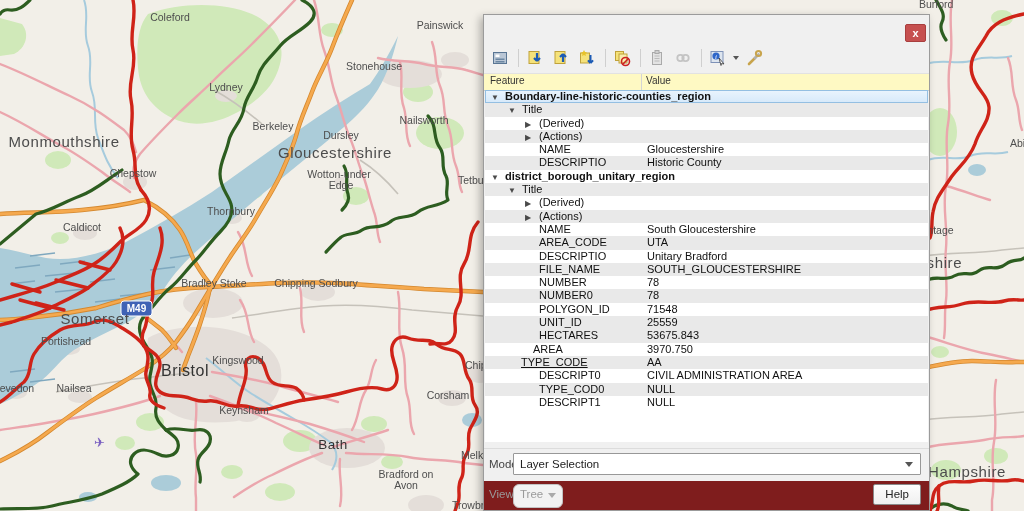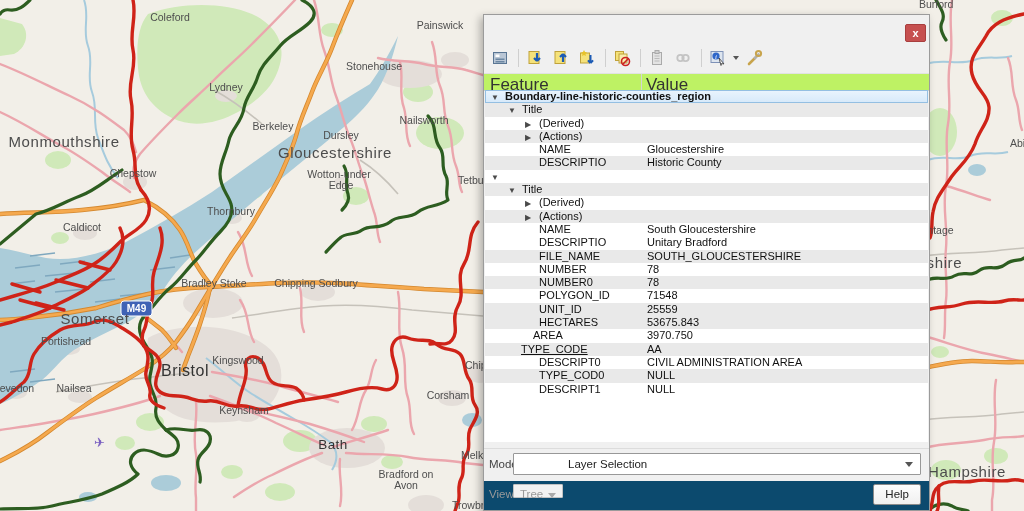--- a/index.html
+++ b/index.html
@@ -32,22 +32,22 @@
   #toolbar{
     position:relative;height:30px;background:#f0f0f0;
     display:flex;align-items:center;padding-left:4px;
     border-bottom:1px solid #e2e2e2;
   }
   .tbtn{width:24px;height:24px;display:flex;align-items:center;justify-content:center;margin-right:2px;border-radius:2px;}
   .tsep{width:1px;height:18px;background:#cfcfcf;margin:0 4px;}
   .caret-down{width:0;height:0;border-left:3.5px solid transparent;border-right:3.5px solid transparent;border-top:4px solid #555;margin:0 3px 0 1px;}
   
   #tree-header{
-    position:relative;height:16px;background:#bef264;border-bottom:1px solid #cccccc;
-    font-size:17px;color:#333;
+    position:relative;height:16px;background:#fef9c3;border-bottom:1px solid #cccccc;
+    font-size:10px;color:#333;
   }
   #tree-header .hname{position:absolute;left:6px;top:1px;}
   #tree-header .hvalue{position:absolute;left:162px;top:1px;}
   #tree-header .hdiv{position:absolute;left:157px;top:0;width:1px;height:16px;background:#d4d4d4;}
   
   #tree-area{
     position:absolute;left:1px;top:75px;right:1px;bottom:68px;
     background:#ffffff;overflow:hidden;
   }
   .trow{position:relative;height:13.3px;font-size:11px;line-height:13px;color:#111;white-space:nowrap;}
@@ -55,29 +55,29 @@
   .trow.sel{background:linear-gradient(#eaf4fd,#d6e9fa);box-shadow:inset 0 0 0 1px #94bfe2;}
   .trow .arr{position:absolute;top:1px;font-size:8px;color:#4a4a4a;}
   .trow .nm{position:absolute;top:0;}
   .trow .vl{position:absolute;left:162px;top:0;}
   .trow.b .nm{font-weight:bold;}
   
   #mode-row{position:absolute;left:0;right:0;bottom:29px;height:32px;background:#f0f0f0;border-top:1px solid #dcdcdc;}
   #mode-row .flabel{position:absolute;left:5px;top:9px;color:#444;}
   #mode-combo{
     position:absolute;left:29px;top:4px;right:8px;height:22px;background:#fff;
-    border:1px solid #989898;border-radius:1px;box-sizing:border-box;line-height:20px;padding-left:48px;
+    border:1px solid #989898;border-radius:1px;box-sizing:border-box;line-height:20px;
   }
   #mode-combo .cv{padding-left:6px;color:#222;}
   #mode-combo .ccaret{position:absolute;right:7px;top:8px;width:0;height:0;border-left:4px solid transparent;border-right:4px solid transparent;border-top:5px solid #555;}
-  #view-row{position:absolute;left:0;right:0;bottom:0;height:29px;background:#0c4a6e;}
+  #view-row{position:absolute;left:0;right:0;bottom:0;height:29px;background:#7f1d1d;}
   #view-row .flabel{position:absolute;left:5px;top:7px;color:#9a9a9a;}
   #view-combo{
-    position:absolute;left:29px;top:3px;width:50px;height:14px;background:#f2f2f2;
-    border:1px solid #c2c2c2;border-radius:1px;box-sizing:border-box;line-height:19px;color:#9a9a9a;
+    position:absolute;left:29px;top:3px;width:50px;height:24px;background:#f2f2f2;
+    border:1px solid #c2c2c2;border-radius:6px;box-sizing:border-box;line-height:19px;color:#9a9a9a;
   }
   #view-combo .cv{padding-left:6px;}
   #view-combo .ccaret{position:absolute;right:6px;top:8px;width:0;height:0;border-left:4px solid transparent;border-right:4px solid transparent;border-top:5px solid #aaa;}
   #help-btn{
     position:absolute;right:8px;top:3px;height:21px;padding:0 11px;
     background:linear-gradient(#fdfdfd,#f0f0f0);border:1px solid #8a8a8a;border-radius:2px;
     line-height:19px;color:#222;box-sizing:border-box;
   }
 </style>
 </head>
@@ -409,36 +409,41 @@
       <div class="trow">
         <span class="nm" style="left: 54px;">NAME</span>
         <span class="vl">Gloucestershire</span>
       </div>
       <div class="trow alt">
         <span class="nm" style="left: 54px;">DESCRIPTIO</span>
         <span class="vl">Historic County</span>
       </div>
       <div class="trow b">
         <span class="arr" style="left: 6px;">▼</span>
+        <span class="nm" style="left: 20px;">district_borough_unitary_region</span>
       </div>
       <div class="trow alt">
         <span class="arr" style="left: 23px;">▼</span>
         <span class="nm" style="left: 37px;">Title</span>
       </div>
       <div class="trow">
         <span class="arr" style="left: 40px;">▶</span>
         <span class="nm" style="left: 54px;">(Derived)</span>
       </div>
       <div class="trow alt">
         <span class="arr" style="left: 40px;">▶</span>
         <span class="nm" style="left: 54px;">(Actions)</span>
       </div>
       <div class="trow">
         <span class="nm" style="left: 54px;">NAME</span>
         <span class="vl">South Gloucestershire</span>
+      </div>
+      <div class="trow alt">
+        <span class="nm" style="left: 54px;">AREA_CODE</span>
+        <span class="vl">UTA</span>
       </div>
       <div class="trow">
         <span class="nm" style="left: 54px;">DESCRIPTIO</span>
         <span class="vl">Unitary Bradford</span>
       </div>
       <div class="trow alt">
         <span class="nm" style="left: 54px;">FILE_NAME</span>
         <span class="vl">SOUTH_GLOUCESTERSHIRE</span>
       </div>
       <div class="trow">

